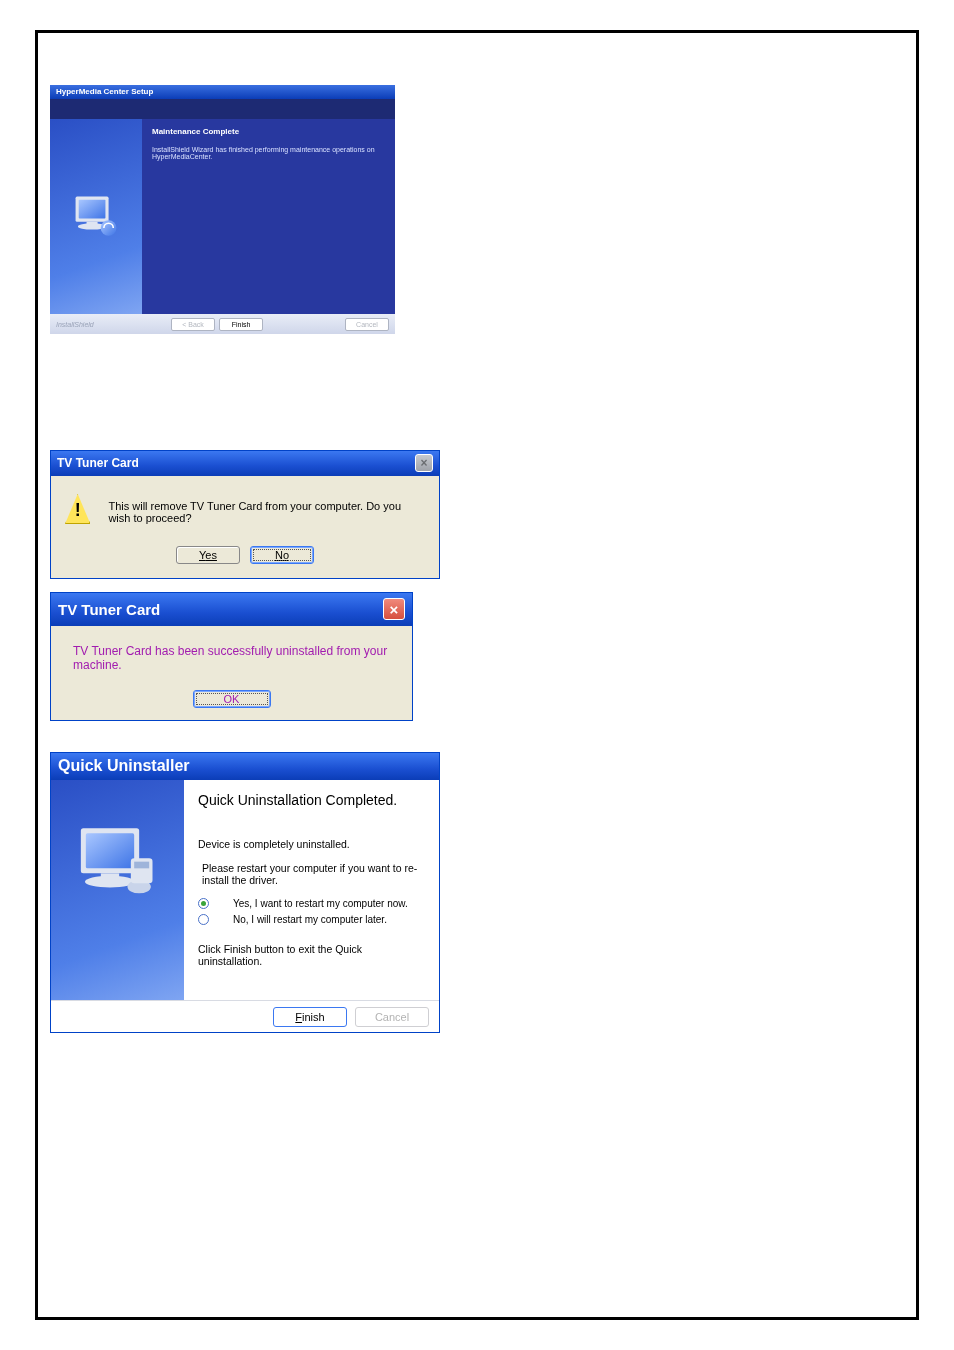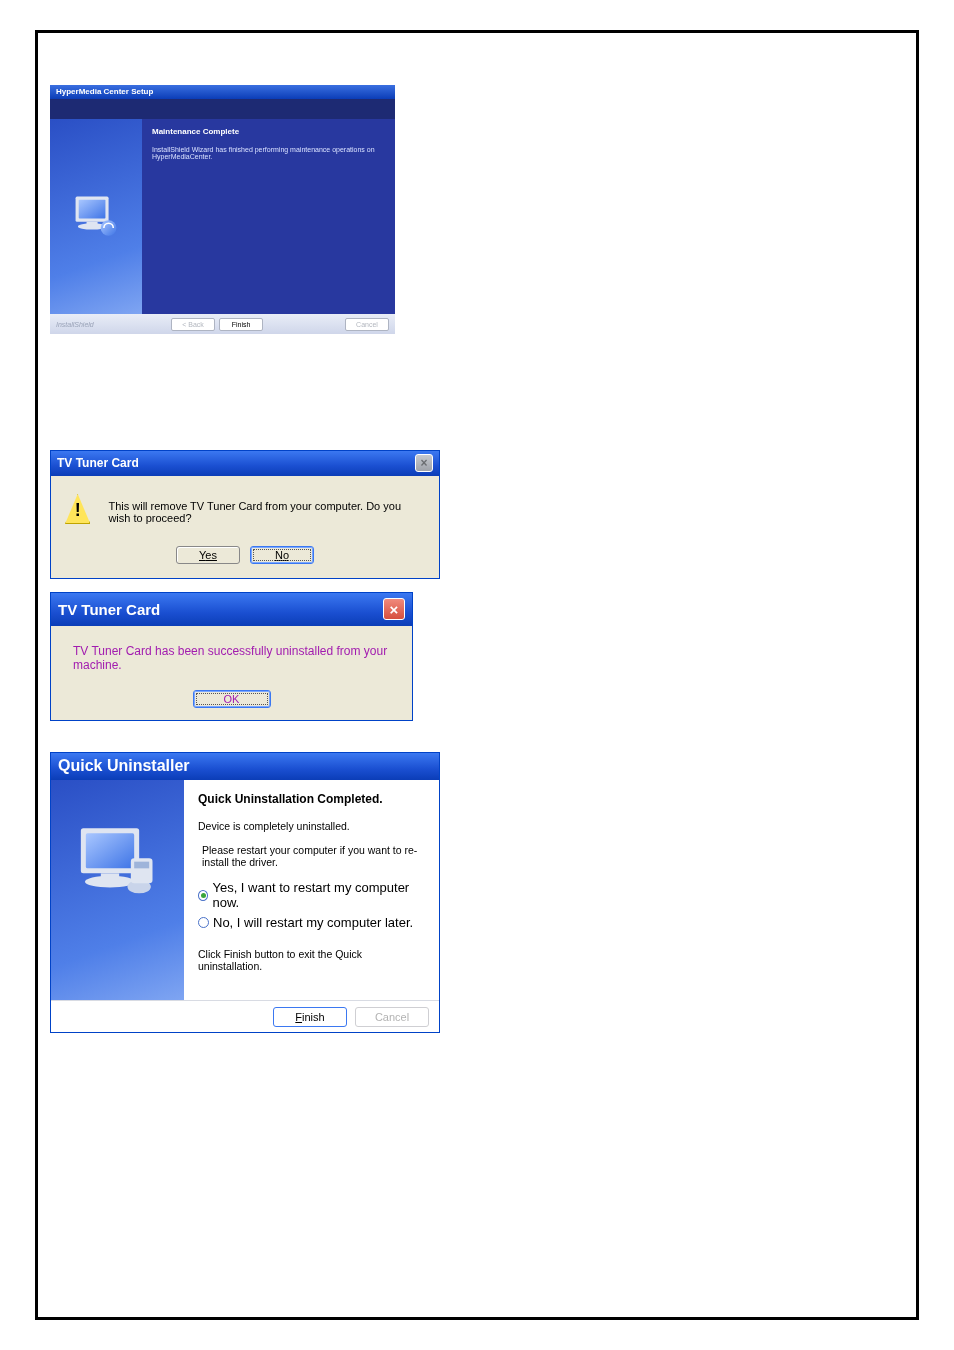--- a/index.html
+++ b/index.html
@@ -46,23 +46,23 @@
   .dlg3-body { padding: 18px 14px 12px; font-size: 12px; text-align: center; color:#a21caf; }
   .dlg3 .xp-btn { display: block; margin: 18px auto 0; }
   .xp-close.lg { width: 22px; height: 22px; font-size: 15px; }
 
   
   .dlg4 { position: absolute; left: 50px; top: 752px; width: 390px; background: #fff; border: 1px solid #0042c7; }
   .dlg4 .xp-title { font-size: 16px; font-weight: bold; padding: 4px 7px 5px; }
   .dlg4-body { display: flex; height: 220px; }
   .dlg4-side { width: 133px; background: linear-gradient(160deg, #2a4fc5, #4f7fe8 70%, #7fa5f2); display:flex; align-items:flex-start; justify-content:center; padding-top:45px; }
   .dlg4-main { flex: 1; padding: 12px 14px 8px; font-size: 10.5px; color:#000; }
-  .dlg4-h { font-weight: bold; font-size: 12px; margin-bottom: 14px; }
+  .dlg4-h { font-weight: normal; font-size: 14px; margin-bottom: 30px; }
   .dlg4-p { margin-bottom: 12px; }
-  .dlg4-radio { display: flex; align-items: center; gap: 4px; font-size: 13px; margin-bottom: 5px; }
+  .dlg4-radio { display: flex; align-items: center; gap: 24px; font-size: 10px; margin-bottom: 5px; }
   .radio { width: 11px; height: 11px; border-radius: 50%; border: 1px solid #4a72c8; background:#fff; display:flex; align-items:center; justify-content:center; }
   .radio.checked::after { content:""; width:5px; height:5px; border-radius:50%; background:#3aa53a; }
   .dlg4-footer { height: 32px; border-top: 1px solid #d8dbe3; display:flex; align-items:center; justify-content:flex-end; gap:8px; padding: 0 10px; }
   .dlg4-btn { width: 74px; height: 20px; font-size: 11px; background:#fff; border:1px solid #3b78f1; border-radius:3px; display:flex; align-items:center; justify-content:center; }
   .dlg4-btn.cancel { color:#b3b3b3; border-color:#cfcfd3; }
 
   .monitor-lg { width: 85px; height: 80px; }
 
   u.mn { text-decoration: underline; text-underline-offset: 1px; }
 </style>

